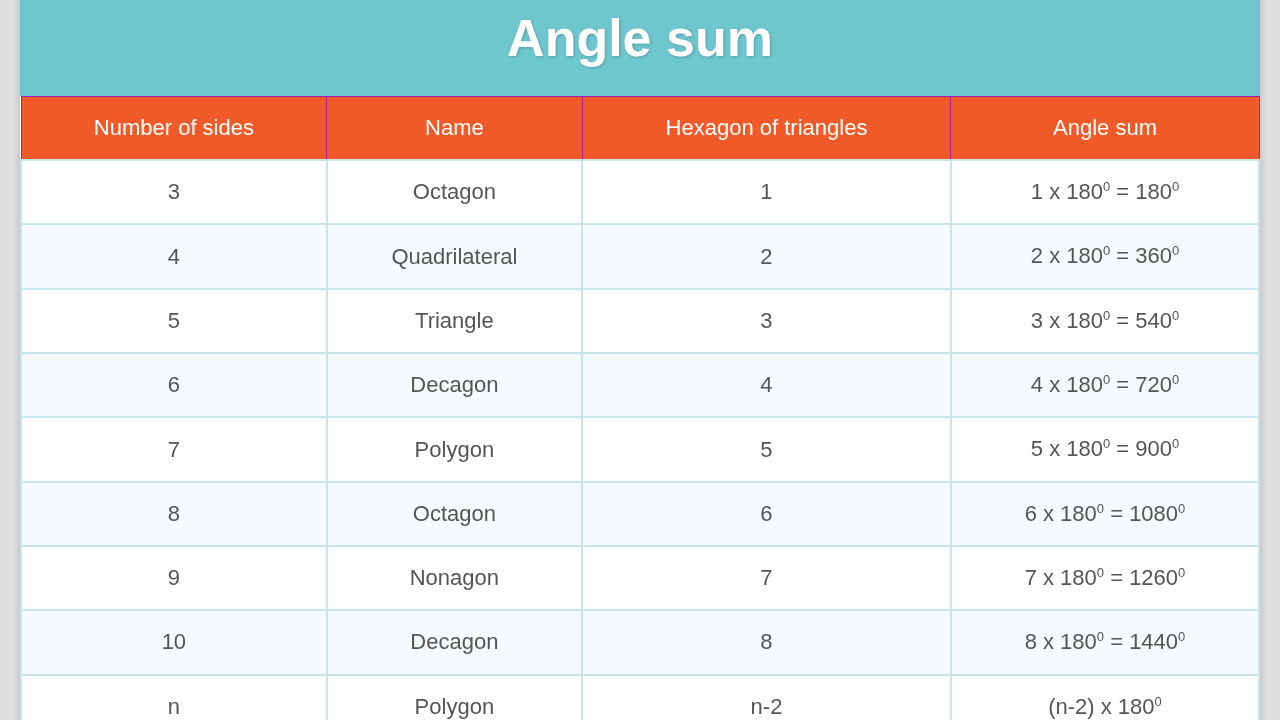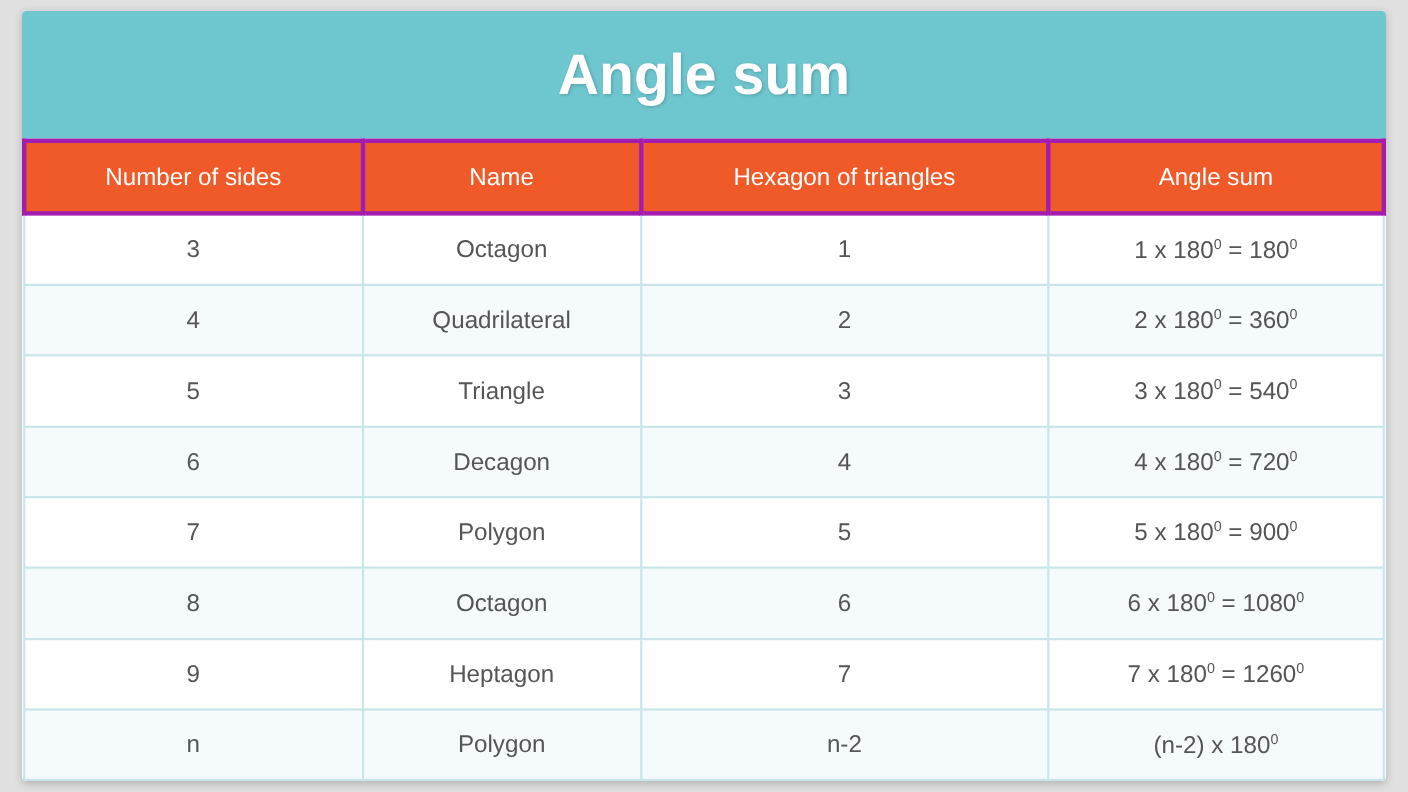--- a/index.html
+++ b/index.html
@@ -44,21 +44,21 @@
       border-collapse: collapse;
     }
 
     thead tr th {
       background: #f05a28;
       color: white;
       font-size: 22px;
       font-weight: normal;
       padding: 18px 20px;
       text-align: center;
-      border: 4px solid #a21caf;
+      border: 1px solid #a21caf;
     }
 
     tbody tr td {
       text-align: center;
       padding: 18px 20px;
       font-size: 22px;
       color: #555;
       border: 2px solid #c8e6e9;
     }
 
@@ -122,23 +122,29 @@
           <td class="angle-sum-cell">5 x 180<sup>0</sup> = 900<sup>0</sup></td>
         </tr>
         <tr>
           <td>8</td>
           <td>Octagon</td>
           <td>6</td>
           <td class="angle-sum-cell">6 x 180<sup>0</sup> = 1080<sup>0</sup></td>
         </tr>
         <tr>
           <td>9</td>
-          <td>Heptagon</td>
+          <td>Nonagon</td>
           <td>7</td>
           <td class="angle-sum-cell">7 x 180<sup>0</sup> = 1260<sup>0</sup></td>
+        </tr>
+        <tr>
+          <td>10</td>
+          <td>Decagon</td>
+          <td>8</td>
+          <td class="angle-sum-cell">8 x 180<sup>0</sup> = 1440<sup>0</sup></td>
         </tr>
         <tr>
           <td>n</td>
           <td>Polygon</td>
           <td>n-2</td>
           <td class="angle-sum-cell">(n-2) x 180<sup>0</sup></td>
         </tr>
       </tbody>
   </table>
 </div>

